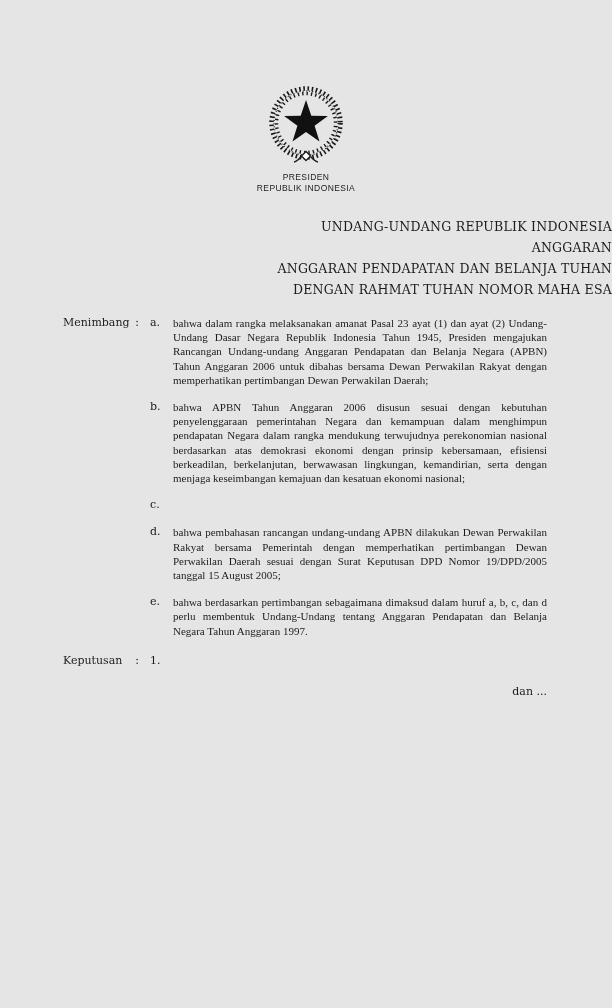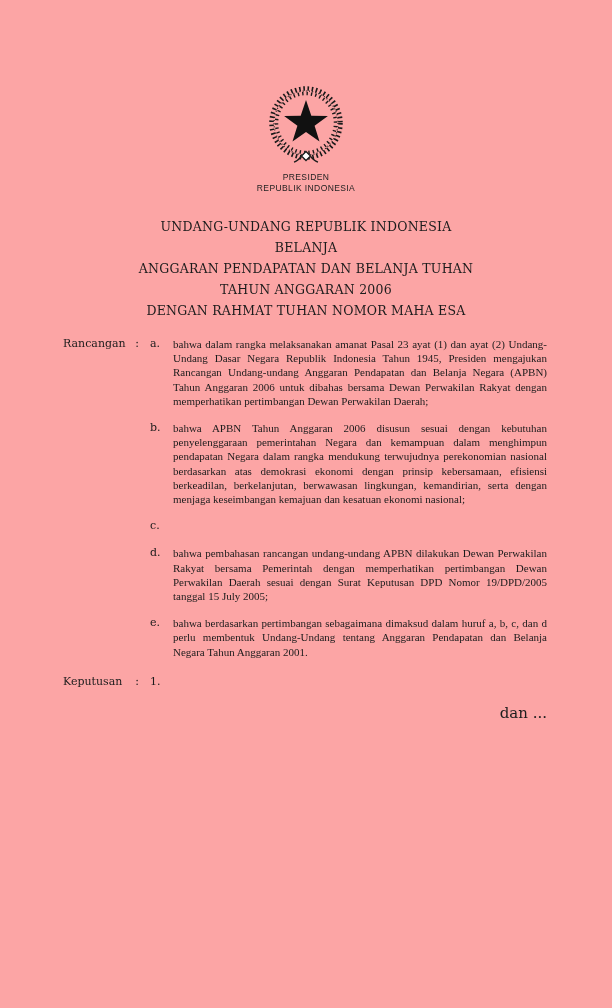--- a/index.html
+++ b/index.html
@@ -4,21 +4,21 @@
 <style>
   html, body {
     margin: 0;
     padding: 0;
     background: #ffffff;
   }
   .page {
     position: relative;
     width: 612px;
     height: 1008px;
-    background: #fca5a5;
+    background: #e5e5e5;
     color: #1c1c1c;
     font-family: "DejaVu Serif", "Liberation Serif", serif;
     overflow: hidden;
   }
   
   .doc-header {
     padding-top: 86px;
     text-align: center;
   }
   .emblem {
@@ -29,21 +29,21 @@
     margin-top: 6px;
     font-family: "Liberation Sans", sans-serif;
     font-size: 8.5px;
     line-height: 11px;
     letter-spacing: 0.4px;
     color: #222222;
   }
   
   .title-block {
     margin-top: 22px;
-    text-align: center;
+    text-align: right;
     font-size: 12.5px;
     line-height: 21px;
     letter-spacing: 0.25px;
   }
   .title-line {
     white-space: pre-wrap;
   }
   
   .considerans {
     margin: 16px 65px 0 63px;
@@ -68,21 +68,21 @@
   }
   .text-cell {
     text-align: justify;
     text-justify: inter-word;
     font-family: Liberation Serif, serif;
   }
   
   .catchword {
     margin: 17px 65px 18px 63px;
     text-align: right;
-    font-size: 15px;
+    font-size: 11px;
     line-height: 14.2px;
   }
 </style>
 </head>
 <body>
 
 <div class="page">
 
   <header class="doc-header">
     <svg class="emblem" width="84" height="80" viewBox="0 0 84 80">
@@ -99,53 +99,52 @@
       </g>
     </svg>
     <div class="letterhead-text">
       <div>PRESIDEN</div>
       <div>REPUBLIK INDONESIA</div>
     </div>
   </header>
 
   <section class="title-block">
     <div class="title-line">UNDANG-UNDANG REPUBLIK INDONESIA</div>
-    <div class="title-line">BELANJA</div>
+    <div class="title-line">ANGGARAN</div>
     <div class="title-line">ANGGARAN PENDAPATAN DAN BELANJA TUHAN</div>
-    <div class="title-line">TAHUN ANGGARAN 2006</div>
     <div class="title-line">DENGAN RAHMAT TUHAN NOMOR MAHA ESA</div>
   </section>
 
   <section class="considerans">
     <div class="c-row">
       <div class="label-cell">
-        <span>Rancangan</span>
+        <span>Menimbang</span>
         <span>:</span>
       </div>
       <div class="marker-cell">a.</div>
       <div class="text-cell">bahwa dalam rangka melaksanakan amanat Pasal 23 ayat (1) dan ayat (2) Undang-Undang Dasar Negara Republik Indonesia Tahun 1945, Presiden mengajukan Rancangan Undang-undang Anggaran Pendapatan dan Belanja Negara (APBN) Tahun Anggaran 2006 untuk dibahas bersama Dewan Perwakilan Rakyat dengan memperhatikan pertimbangan Dewan Perwakilan Daerah;</div>
     </div>
     <div class="c-row">
       <div class="label-cell"></div>
       <div class="marker-cell">b.</div>
       <div class="text-cell">bahwa APBN Tahun Anggaran 2006 disusun sesuai dengan kebutuhan penyelenggaraan pemerintahan Negara dan kemampuan dalam menghimpun pendapatan Negara dalam rangka mendukung terwujudnya perekonomian nasional berdasarkan atas demokrasi ekonomi dengan prinsip kebersamaan, efisiensi berkeadilan, berkelanjutan, berwawasan lingkungan, kemandirian, serta dengan menjaga keseimbangan kemajuan dan kesatuan ekonomi nasional;</div>
     </div>
     <div class="c-row">
       <div class="label-cell"></div>
       <div class="marker-cell">c.</div>
     </div>
     <div class="c-row">
       <div class="label-cell"></div>
       <div class="marker-cell">d.</div>
-      <div class="text-cell">bahwa pembahasan rancangan undang-undang APBN dilakukan Dewan Perwakilan Rakyat bersama Pemerintah dengan memperhatikan pertimbangan Dewan Perwakilan Daerah sesuai dengan Surat Keputusan DPD Nomor 19/DPD/2005 tanggal 15 July 2005;</div>
+      <div class="text-cell">bahwa pembahasan rancangan undang-undang APBN dilakukan Dewan Perwakilan Rakyat bersama Pemerintah dengan memperhatikan pertimbangan Dewan Perwakilan Daerah sesuai dengan Surat Keputusan DPD Nomor 19/DPD/2005 tanggal 15 August 2005;</div>
     </div>
     <div class="c-row">
       <div class="label-cell"></div>
       <div class="marker-cell">e.</div>
-      <div class="text-cell">bahwa berdasarkan pertimbangan sebagaimana dimaksud dalam huruf a, b, c, dan d perlu membentuk Undang-Undang tentang Anggaran Pendapatan dan Belanja Negara Tahun Anggaran 2001.</div>
+      <div class="text-cell">bahwa berdasarkan pertimbangan sebagaimana dimaksud dalam huruf a, b, c, dan d perlu membentuk Undang-Undang tentang Anggaran Pendapatan dan Belanja Negara Tahun Anggaran 1997.</div>
     </div>
   </section>
 
   <section class="considerans">
     <div class="c-row">
       <div class="label-cell">
         <span>Keputusan</span>
         <span>:</span>
       </div>
       <div class="marker-cell">1.</div>

